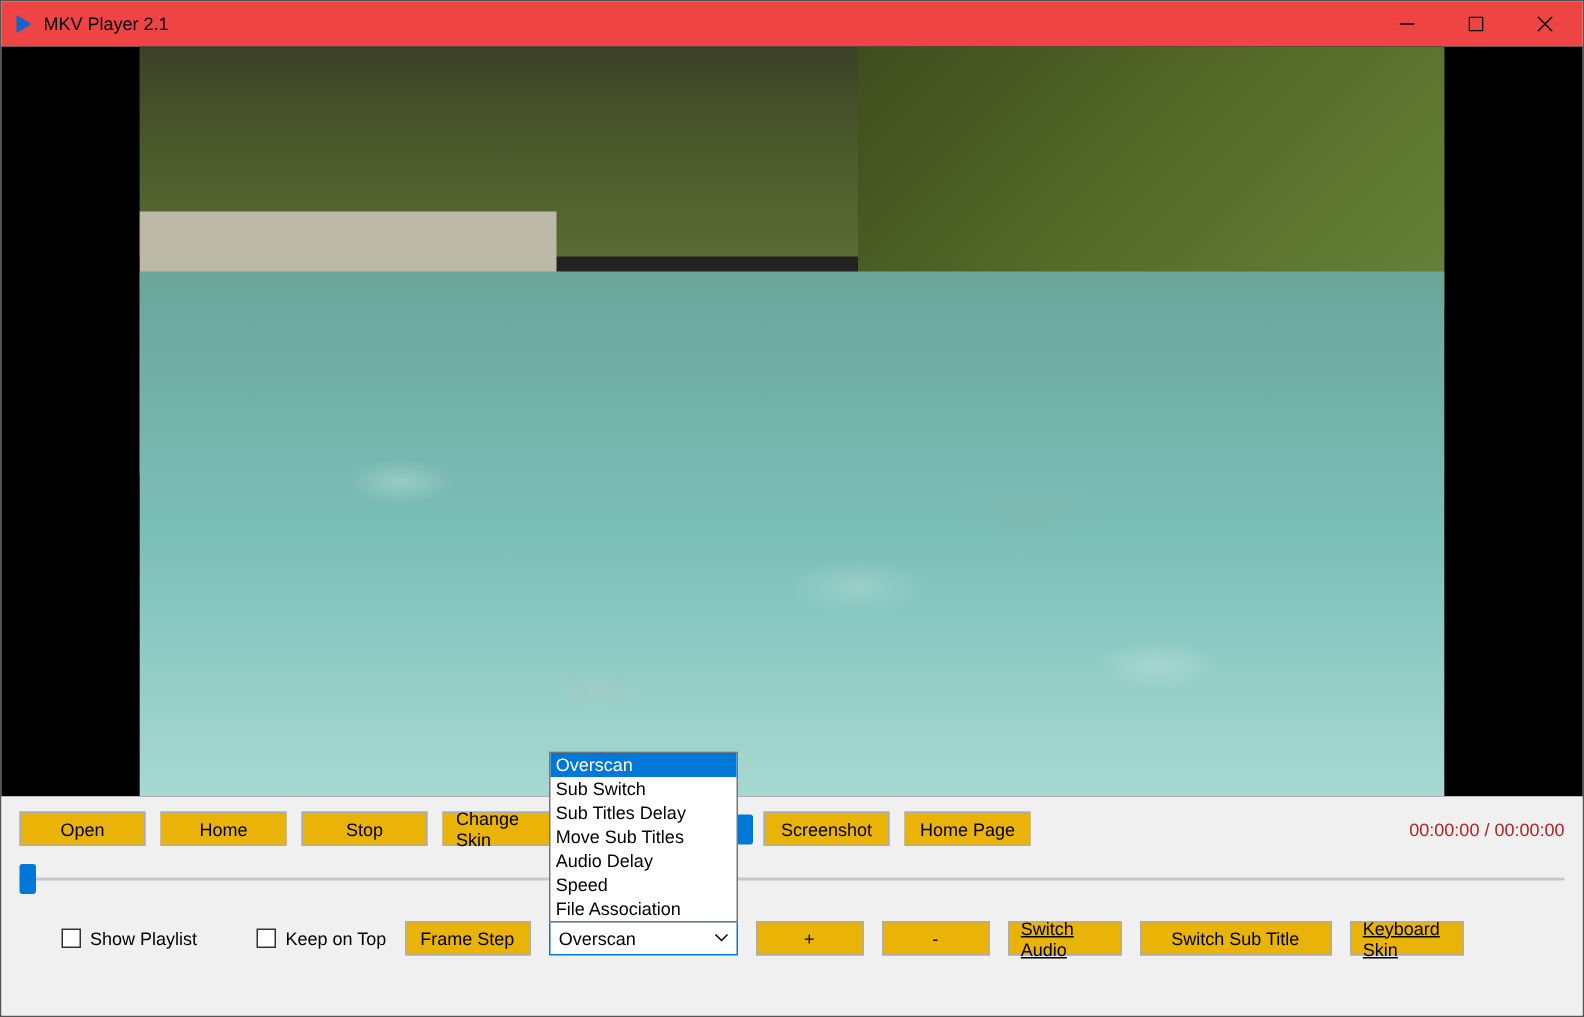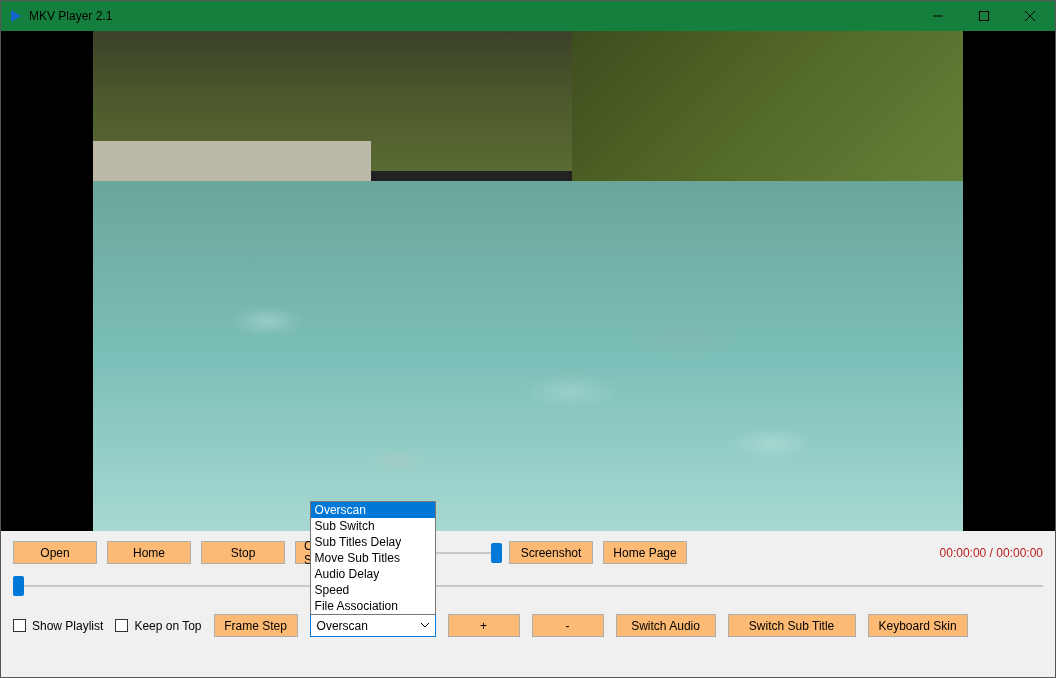--- a/index.html
+++ b/index.html
@@ -1,51 +1,51 @@
 <!DOCTYPE html>
 <html><head>
 <meta charset="utf-8">
 <style>
   * { box-sizing: border-box; margin: 0; padding: 0; font-family: "Segoe UI", Tahoma, sans-serif; font-size: 12px; }
   body { background: #fff; width: 1056px; height: 678px; overflow: hidden; }
   .window { width: 1056px; height: 678px; display: flex; flex-direction: column; border: 1px solid #555; }
-  .titlebar { height: 30px; display: flex; align-items: center; padding: 0 2px 0 8px; background: #15803d; }
+  .titlebar { height: 30px; display: flex; align-items: center; padding: 0 2px 0 8px; background: #ef4444; }
   .titlebar .app-icon svg { width: 14px; height: 14px; display: block; }
   .titlebar .title { margin-left: 6px; font-size: 12px; color: #000; }
   .titlebar .spacer { flex: 1; }
   .winbtn { width: 46px; height: 30px; display: flex; align-items: center; justify-content: center; }
   .winbtn svg { width: 10px; height: 10px; }
   .video-area { flex: 1; background: #000; position: relative; overflow: hidden; display: flex; align-items: stretch; justify-content: center; }
   .video-frame { width: 870px; background:#222; position:relative; overflow:hidden; }
   .sky { position:absolute; top:0; left:0; right:0; height:28%; background:linear-gradient(#3b4128,#4d5a2c,#5a6b33); }
   .rocks { position:absolute; top:22%; left:0; width:32%; height:35%; background:radial-gradient(circle at 30% 40%, #e8e6df 8%, transparent 9%), radial-gradient(circle at 55% 60%, #d9d6cc 7%, transparent 8%), radial-gradient(circle at 15% 70%, #c9c5b8 9%, transparent 10%), #b9b6a7; filter:contrast(1.05);}
   .bank { position:absolute; top:0; right:0; width:45%; height:35%; background:linear-gradient(135deg,#3e4d1e,#556b28,#67823a); }
   .water { position:absolute; top:30%; left:0; right:0; bottom:0; background:linear-gradient(#6ba59a,#7bbfb8,#a7d9d2); }
   .water::before { content:""; position:absolute; inset:0; background:
     radial-gradient(ellipse 60px 25px at 20% 40%, rgba(255,255,255,.25), transparent 60%),
     radial-gradient(ellipse 80px 30px at 55% 60%, rgba(255,255,255,.18), transparent 60%),
     radial-gradient(ellipse 70px 28px at 78% 75%, rgba(255,255,255,.2), transparent 60%),
     radial-gradient(ellipse 50px 20px at 35% 80%, rgba(180,200,190,.4), transparent 60%),
     radial-gradient(ellipse 90px 35px at 68% 45%, rgba(140,180,170,.35), transparent 60%);
   }
   .controls { background: #f0f0f0; padding: 10px 12px 40px 12px; position: relative; }
   .row1 { display: flex; align-items: center; gap: 10px; position: relative; }
-  .btn { background: #fdba74; border: 1px solid #adadad; height: 23px; display: inline-flex; align-items: center; justify-content: center; padding: 0 8px; user-select: none; }
+  .btn { background: #eab308; border: 1px solid #adadad; height: 23px; display: inline-flex; align-items: center; justify-content: center; padding: 0 8px; user-select: none; }
   .btn.w84 { width: 84px; }
-  .btn.w100 { width: 100px; }
+  .btn.w100 { width: 76px; text-decoration: underline; }
   .btn.w110 { width: 128px; }
   .vol-slider { position: relative; flex: 0 0 108px; height: 20px; margin-left: 2px; }
   .vol-track { position: absolute; top: 9px; left: 0; right: 0; height: 2px; background: #c8c8c8; }
   .vol-thumb { position: absolute; top: 0; left: 100px; width: 11px; height: 20px; background: #0078d7; border-radius: 2px; }
   .counter { margin-left: auto; font-size: 12px; color: #b91c1c; }
   .seek { position: relative; height: 20px; margin-top: 12px; }
   .seek-track { position: absolute; top: 9px; left: 0; right: 0; height: 2px; background: #c8c8c8; }
   .seek-thumb { position: absolute; top: 0; left: 0; width: 11px; height: 20px; background: #0078d7; border-radius: 2px; }
   .row2 { display: flex; align-items: center; gap: 12px; margin-top: 18px; }
-  .chk { display: flex; align-items: center; gap: 6px; }
+  .chk { display: flex; align-items: center; gap: 6px; margin-left: 28px; }
   .chk .box { width: 13px; height: 13px; border: 1px solid #333; background: #fff; }
   .combo { position: relative; width: 126px; height: 23px; border: 1px solid #0078d7; background: #fff; display: flex; align-items: center; padding: 0 20px 0 6px; }
   .combo .arrow { position: absolute; right: 4px; top: 4px; }
   .combo .arrow svg { width: 12px; height: 12px; }
   .dropdown { position: absolute; bottom: 100%; left: -1px; width: 126px; background: #fff; border: 1px solid #767676; z-index: 50; }
   .dropdown .opt { padding: 1px 4px; white-space: nowrap; font-size: 12px; }
   .dropdown .opt.sel { background: #0078d7; color: #fff; }
 </style>
 </head>
 <body>

